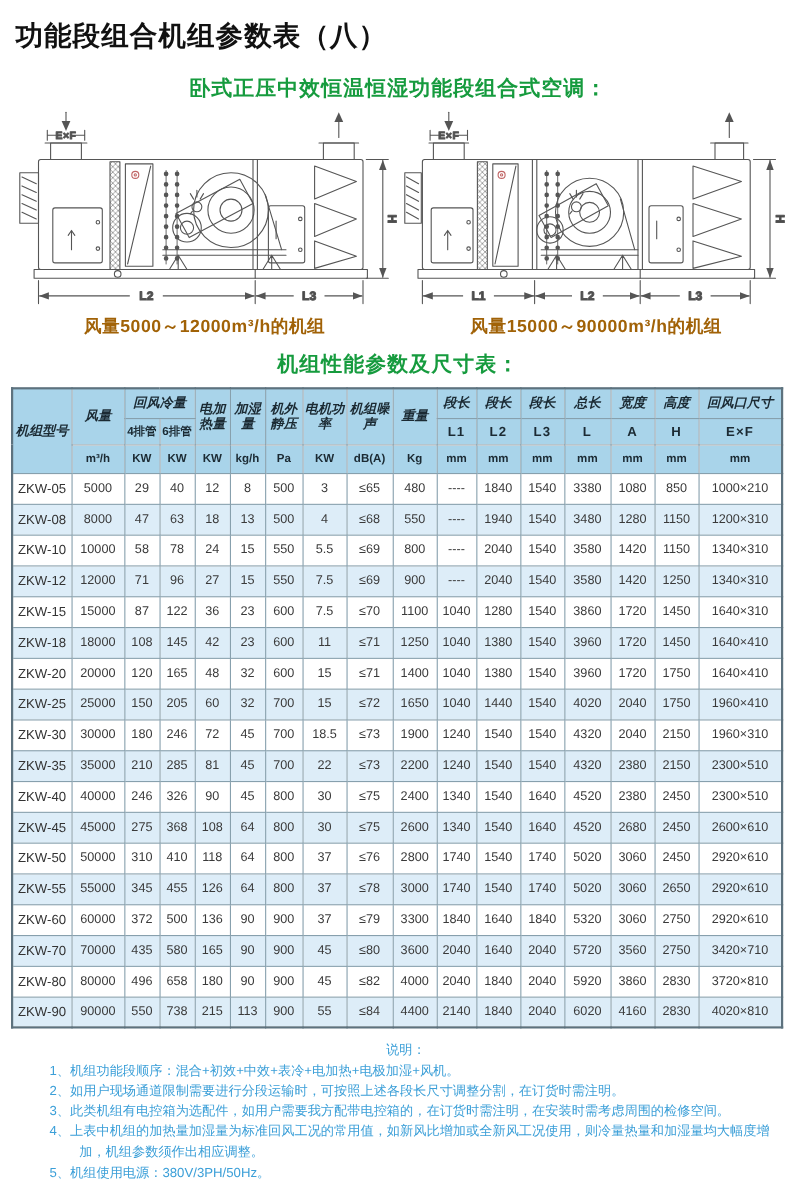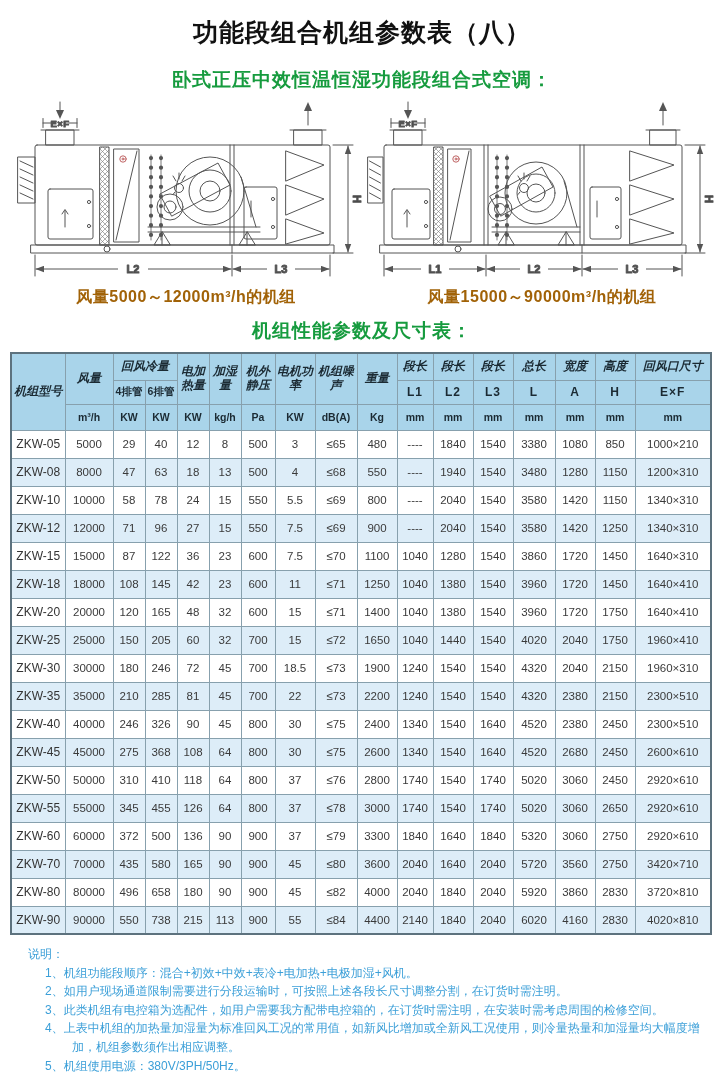--- a/index.html
+++ b/index.html
@@ -10,21 +10,21 @@
     --border_color:#7d929e;
   }
   *{box-sizing:border-box;margin:0;padding:0;}
   html,body{background:#fff;}
   body{
     width:720px;height:1083px;margin:0 auto;position:relative;
     font-family:"Liberation Sans","DejaVu Sans",sans-serif;color:#333;
     overflow:hidden;
   }
   .page{padding:14px 10px 0 10px;}
-  .main-title{font-size:25px;font-weight:bold;color:#111;letter-spacing:1px;margin:2px 0 18px 4px;text-align:center;}
+  .main-title{font-size:25px;font-weight:bold;color:#111;letter-spacing:1px;margin:2px 0 18px 4px;}
   .green-heading{font-size:19px;font-weight:bold;color:var(--accent_green);letter-spacing:1px;margin:0 0 6px 4px;text-align:center;}
   .diagrams{display:flex;gap:4px;margin:4px 0 10px 0;}
   .diagram{width:352px;display:flex;flex-direction:column;align-items:center;}
   .diagram svg{display:block;}
   .caption{font-size:16px;font-weight:bold;color:#a16207;margin-top:4px;letter-spacing:.5px;}
   
   .draw{stroke:#555;fill:none;stroke-width:1;stroke-linecap:round;stroke-linejoin:round;}
   .fillarrow{fill:#555;stroke:none;}
   .whitebg{fill:#fff;stroke:none;}
   .dimtext{font-family:"Liberation Sans","DejaVu Sans",sans-serif;font-size:11px;font-weight:bold;fill:#444;}
@@ -42,21 +42,21 @@
   tr.h1 th{font-size:12px;height:27px;line-height:1.15;font-style:italic;}
   tr.h2 th{font-size:10.5px;height:24px;text-align:center;}
   tr.h2 th.big{font-size:12px;letter-spacing:1px;}
   tr.h3 th{font-size:10.5px;height:26px;font-weight:bold;}
   table.spec tbody tr{height:28px;}
   table.spec tbody td{font-size:11.5px;color:#3a3a3a;background:#fff;}
   table.spec tbody tr:nth-child(even) td{background:var(--row_alt_bg);}
   table.spec tbody td:first-child{font-size:12px;color:#333;}
   
   .notes{margin:10px 0 0 18px;color:var(--note_blue);font-size:12px;line-height:1.55;}
-  .notes .notes-label{margin-left:0;font-weight:normal;}
+  .notes .notes-label{margin-left:0;font-weight:normal;text-align:center;}
   .note-item{padding-left:44px;text-indent:-27px;}
 </style>
 </head>
 <body>
 
 <div class="page">
 
   <div class="main-title">功能段组合机组参数表（八）</div>
 
   <div class="green-heading">卧式正压中效恒温恒湿功能段组合式空调：</div>

